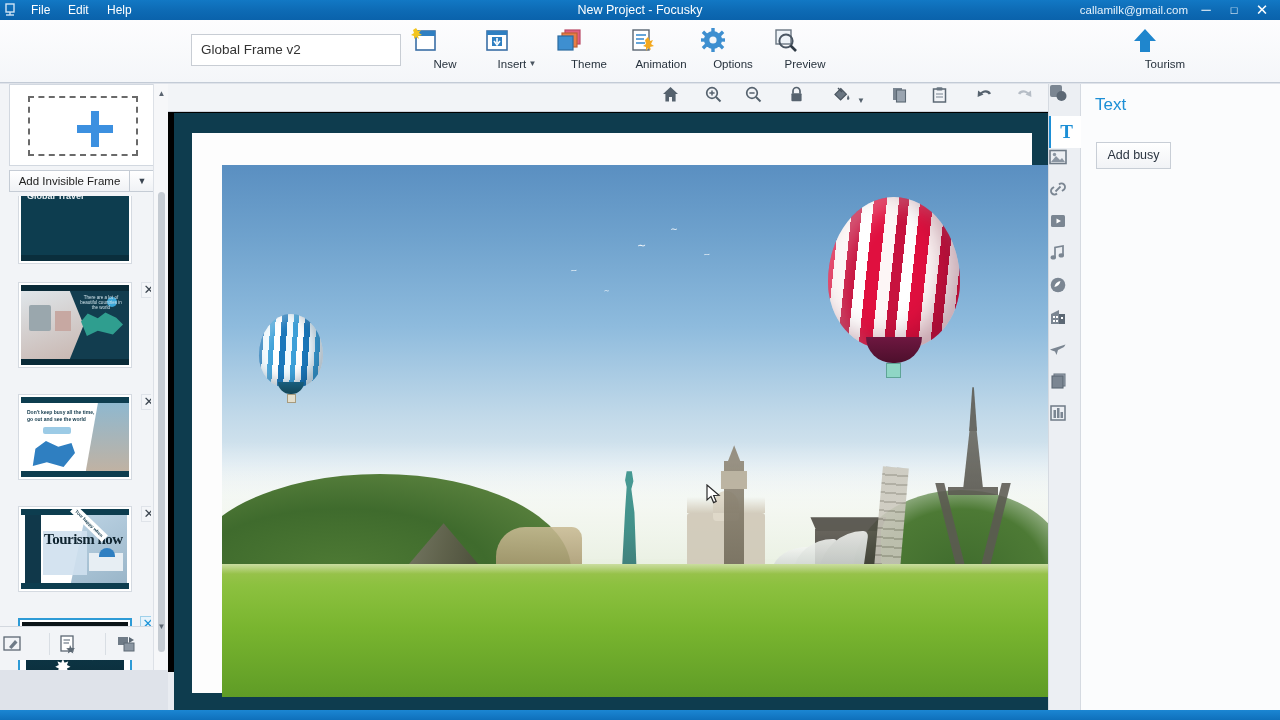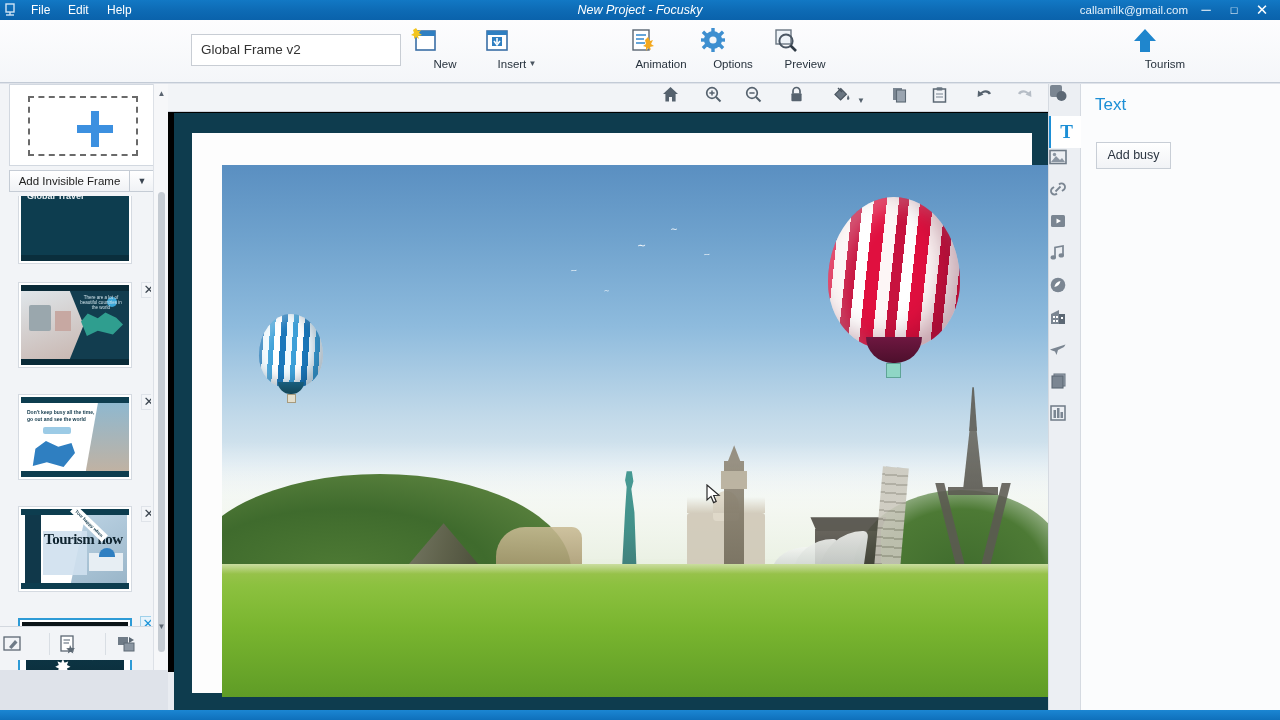--- a/index.html
+++ b/index.html
@@ -23,21 +23,20 @@
   }
   .tb-menu { position: absolute; top: 0; height: 20px; line-height: 20px;
     font-size: 12px; color: #ffffff; padding: 0 7px; cursor: default; }
   #m-file { left: 24px; }
   #m-edit { left: 61px; }
   #m-help { left: 100px; }
   .tb-title {
     position: absolute; left: 0; top: 0; width: 1280px; height: 32px;
     line-height: 20px; text-align: center; font-size: 12.5px; color: #ffffff;
     pointer-events: none;
-    font-style: italic;
   }
   .tb-account {
     position: absolute; right: 92px; top: 0; height: 20px; line-height: 20px;
     font-size: 11.5px; color: #e6f2fc;
   }
   .winbtn {
     position: absolute; top: 0; width: 28px; height: 20px; line-height: 20px;
     text-align: center; color: #ffffff; font-size: 13px; cursor: default;
   }
   #win-min { right: 60px; }
@@ -329,20 +328,30 @@
         <svg width="30" height="28" viewBox="0 0 30 28">
           <rect x="5" y="4" width="20" height="19" fill="#ffffff" stroke="#3a6fa6" stroke-width="1.6"></rect>
           <rect x="5" y="4" width="20" height="4" fill="#2f7fc1"></rect>
           <rect x="10" y="10" width="10" height="9" fill="#2f7fc1"></rect>
           <path d="M15 11 L15 16 M12 14 L15 18 L18 14" stroke="#ffffff" stroke-width="1.6" fill="none"></path>
         </svg>
       </span>
       <span class="lbl"><span>Insert</span><span class="caret-s"> ▼</span></span>
     </div>
 
+    <div class="tbtn" style="left:554px">
+      <span class="ico">
+        <svg width="30" height="28" viewBox="0 0 30 28">
+          <rect x="11" y="3" width="15" height="14" fill="#e2607f" stroke="#b94a66" stroke-width="1.2"></rect>
+          <rect x="8" y="6" width="15" height="14" fill="#e87e47" stroke="#bd6135" stroke-width="1.2"></rect>
+          <rect x="4" y="9" width="15" height="14" fill="#3e8fd0" stroke="#2c6ba0" stroke-width="1.2"></rect>
+        </svg>
+      </span>
+      <span class="lbl">Theme</span>
+    </div>
 
     <div class="tbtn" style="left:698px">
       <span class="ico">
         <svg width="30" height="28" viewBox="0 0 30 28">
           <g fill="#3e8fd0">
             <circle cx="15" cy="13" r="9"></circle>
             <rect x="13.3" y="1" width="3.4" height="5"></rect>
             <rect x="13.3" y="20" width="3.4" height="5"></rect>
             <rect x="3" y="11.3" width="5" height="3.4"></rect>
             <rect x="22" y="11.3" width="5" height="3.4"></rect>

